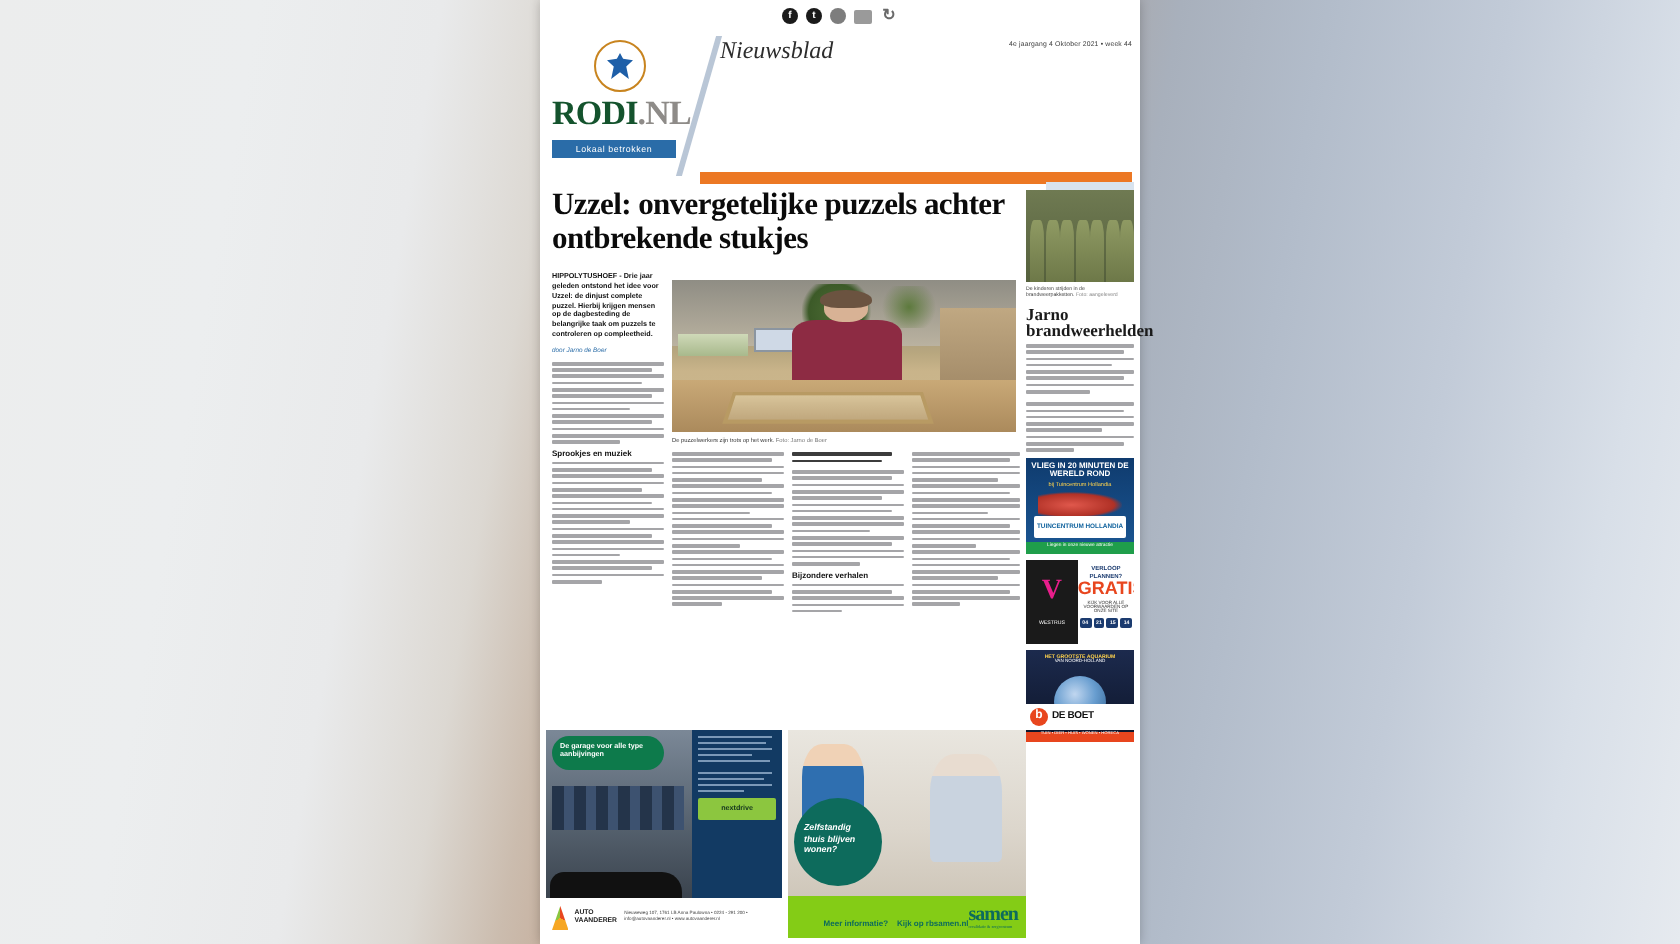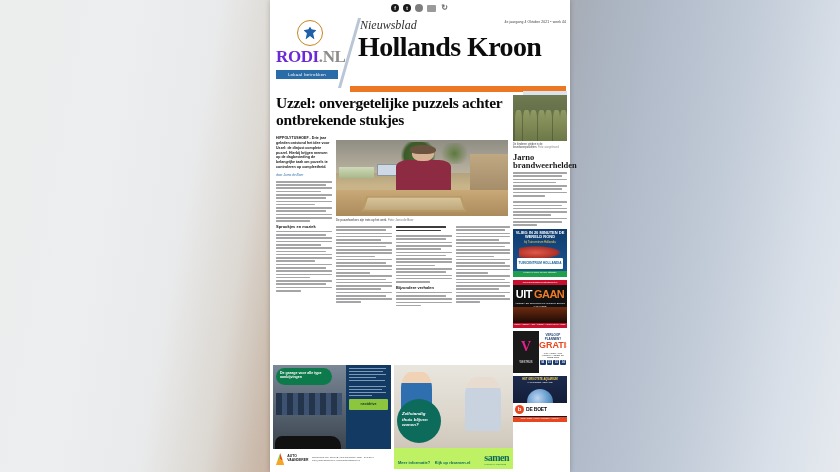--- a/index.html
+++ b/index.html
@@ -37,21 +37,21 @@
   .logo-wrap { position:absolute; left:6px; top:4px; width:68px; }
   .emblem { width:26px; height:26px; border-radius:50%;
      border:1.6px solid #c8841f; margin:0 auto; position:relative;
      background:#fff; }
   .emblem:after{ content:""; position:absolute; left:50%; top:50%;
      transform:translate(-50%,-50%); width:13px;height:13px;
      background:#1e5fa8;
      clip-path:polygon(50% 0,62% 22%,100% 28%,74% 52%,84% 100%,50% 74%,16% 100%,26% 52%,0 28%,38% 22%);}
   .logo-text { font-family:"Liberation Serif", serif; font-size:17px;
      letter-spacing:-.4px; margin-top:1px; text-align:center; }
-  .logo-text .rodi { color:#6d28d9; font-weight:700; }
+  .logo-text .rodi { color:#14532d; font-weight:700; }
   .logo-text .nl { color:#8e8b88; font-weight:700; }
   .tagbar { margin-top:3px; background:#2a6ca8; color:#fff; font-size:4.4px;
      letter-spacing:.3px; padding:2px 0; text-align:center; width:62px; }
   .slash { position:absolute; left:78px; top:2px; width:3px; height:70px;
      background:#b9c6d6; transform:skewX(-16deg); }
   .mh-right { position:absolute; left:88px; top:2px; right:8px; }
   .kicker { font-family:"Liberation Serif", serif; font-style:italic;
      font-size:12px; color:#2d2d2d; margin-left:2px; }
   .bigtitle { font-family:"Liberation Serif", serif; font-weight:700;
      font-size:28px; line-height:.95; color:#0c0c0c; letter-spacing:-.6px;
@@ -219,21 +219,21 @@
   .bn-samen .nurse { position:absolute; left:6%; top:8%; width:26%; height:62%;
      background:linear-gradient(180deg,#f0d2b6 0 22%, #2f6fb0 22% 100%);
      border-radius:32% 32% 6% 6%; }
   .bn-samen .elder { position:absolute; right:10%; top:14%; width:30%; height:66%;
      background:linear-gradient(180deg,#e8dcd0 0 20%, #c9d3df 20% 100%);
      border-radius:34% 34% 6% 6%; }
   .bn-samen .circle { position:absolute; left:3px; top:34px; width:44px; height:44px;
      border-radius:50%; background:#0d6b5c; color:#fff; font-size:4.4px;
      font-weight:bold; line-height:1.25; padding:12px 5px 0; font-style:italic;}
   .bn-samen .bar { position:absolute; left:0; bottom:0; width:100%; height:21px;
-     background:#bef264; display:flex; align-items:center; justify-content:space-between;
+     background:#84cc16; display:flex; align-items:center; justify-content:flex-end;
      padding:0 4px; }
   .bn-samen .bar .txt .l1 { color:#0d6b5c; font-size:4px; font-weight:bold;}
   .bn-samen .bar .txt .l2 { color:#0d6b5c; font-size:4px; font-weight:bold;}
   .bn-samen .bar .logo { color:#0d6b5c; font-size:10px; font-weight:bold;
      letter-spacing:-.5px; font-family:"Liberation Serif",serif; }
   .bn-samen .bar .logo small { display:block; font-size:2.1px; font-weight:normal;
      letter-spacing:0; }
 </style>
 </head>
 <body>
@@ -253,21 +253,20 @@
       <div class="logo-wrap">
         <div class="emblem"></div>
         <div class="logo-text">
           <span class="rodi">RODI</span><span class="nl">.NL</span>
         </div>
         <div class="tagbar">Lokaal betrokken</div>
       </div>
       <div class="slash"></div>
       <div class="mh-right">
         <div class="kicker">Nieuwsblad</div>
-        <div class="bigtitle">Hollands Kroon</div>
       </div>
       <div class="issue">4e jaargang  4 Oktober 2021  •  week 44</div>
       <div class="orangebar"></div>
     </div>
 
     <div class="content">
       <div class="edition-tab"></div>
 
       <div class="headline">Uzzel: onvergetelijke puzzels achter ontbrekende stukjes</div>
 
@@ -451,30 +450,20 @@
         <div class="ad ad-vlieg">
           <div class="t1">VLIEG IN 20 MINUTEN DE WERELD ROND</div>
           <div class="t2">bij Tuincentrum Hollandia</div>
           <div class="heli"></div>
           <div class="badge">
               <i>TUINCENTRUM HOLLANDIA</i>
             </div>
           <div class="strip">Liegen in onze nieuwe attractie</div>
         </div>
 
-        <div class="ad ad-uit">
-          <div class="url">www.hollandskroonstadkrant.nl</div>
-          <div class="wm">
-            <span class="uit">UIT</span>
-            <span class="gaan">GAAN</span>
-          </div>
-          <div class="sub">AGENDA EN CULTUUR UIT IN JOUW BUURT VANAVOND</div>
-          <div class="crowd"></div>
-          <div class="foot">MEER AGENDA • DE AGENDA VOOR JOUW WEEK</div>
-        </div>
 
         <div class="ad ad-gratis">
           <div class="left">
             <div class="v">V</div>
             <div class="nm">WESTRUS</div>
           </div>
           <div class="right">
             <div class="h">VERLOOP PLANNEN?</div>
             <div class="g">GRATIS</div>
             <div class="d">KIJK VOOR ALLE VOORWAARDEN OP ONZE SITE</div>

